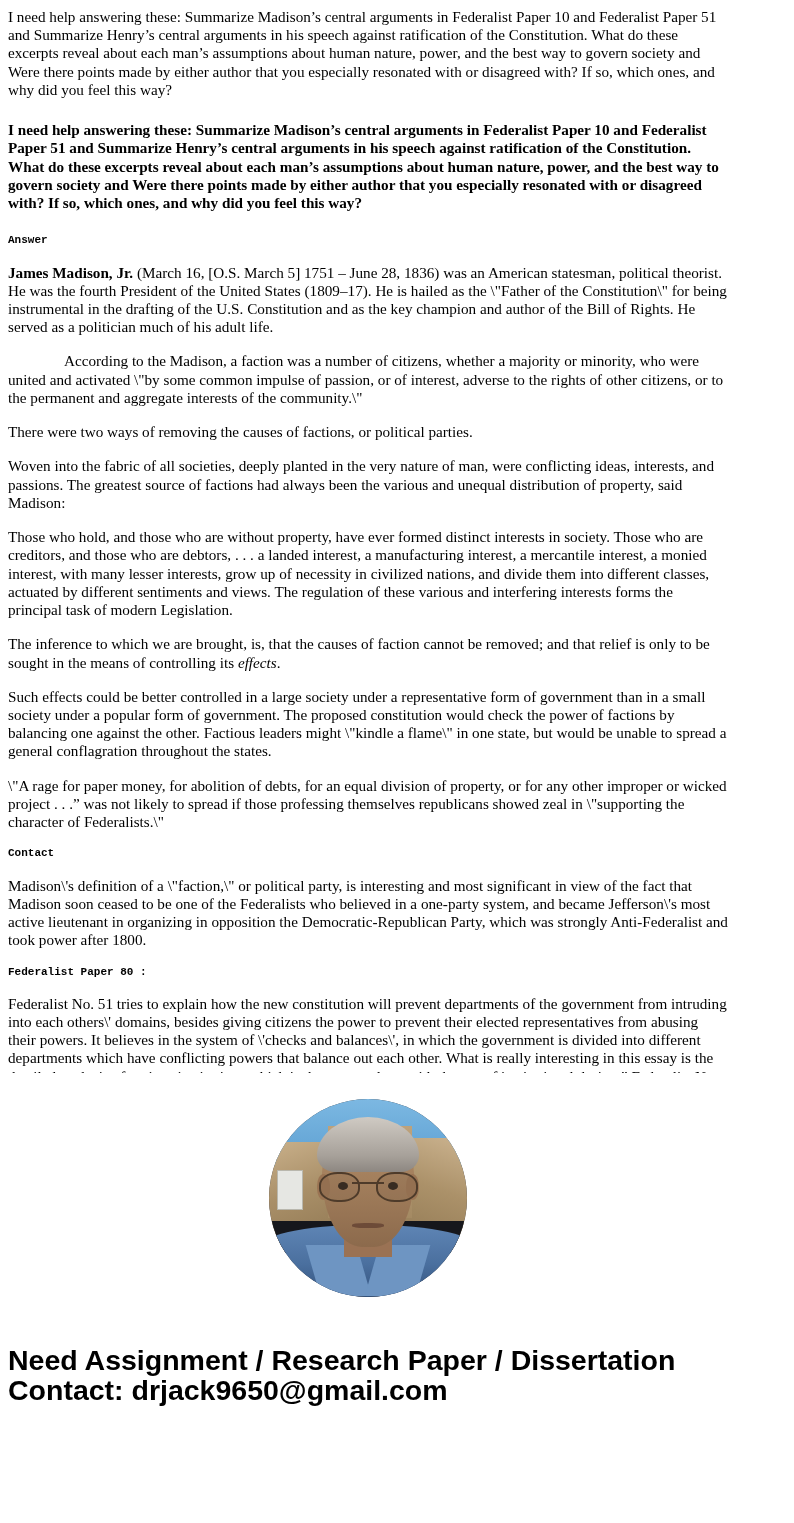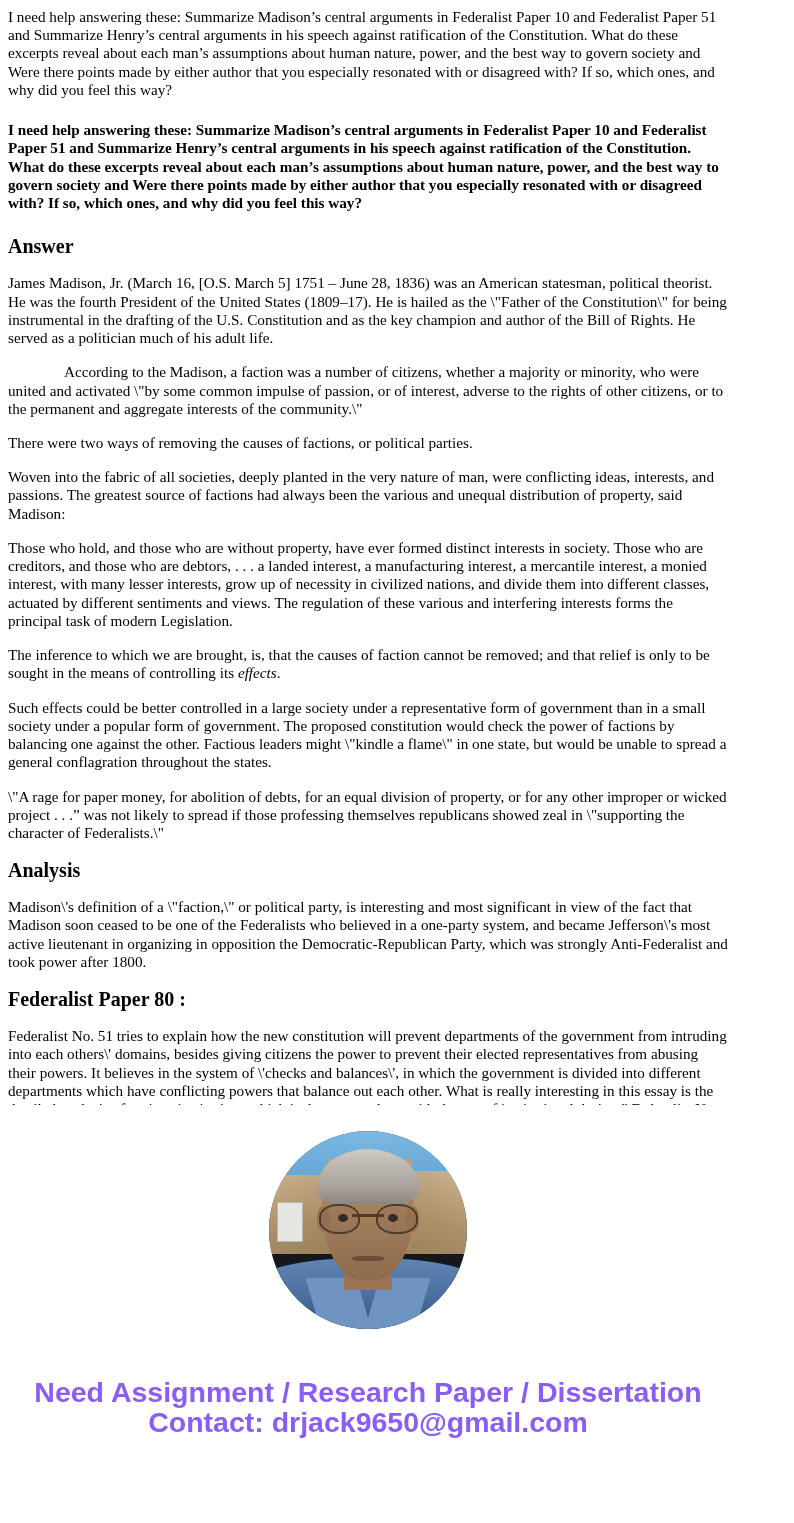--- a/index.html
+++ b/index.html
@@ -34,29 +34,30 @@
     font-size: 19.5px;
     font-weight: bold;
     margin: 0 0 22px 0;
     line-height: 1.2;
   }
   p.restated {
     font-weight: bold;
     margin-bottom: 22px;
   }
   h3.sub-heading {
-    font-size: 20px;
+    font-size: 11px;
     font-weight: bold;
     margin: 0 0 16px 0;
     line-height: 1.2;
+    font-family: Liberation Mono, monospace;
   }
   p.indented {
     text-indent: 56px;
   }
-  .bold-inline { font-weight: normal; }
+  .bold-inline { font-weight: bold; }
   .italic-inline { font-style: italic; text-align: center; }
 
   
   .clipped-block {
     position: relative;
     height: 78px;
     overflow: hidden;
     margin-bottom: 0;
   }
   .clipped-block p { margin-bottom: 0; }
@@ -218,26 +219,25 @@
     left: 42%;
     top: 63%;
     width: 16%;
     height: 2.5%;
     background: #6d4b38;
     border-radius: 40%;
   }
 
   .footer {
     margin-top: 48px;
-    text-align: center;
     font-family: "Liberation Sans", "DejaVu Sans", sans-serif;
     font-weight: bold;
     font-size: 28.5px;
     line-height: 1.06;
-    color: #8b5cf6;
+    color: #000000;
     padding-bottom: 40px;
   }
   .footer .line { display: block; }
 </style>
 </head>
 <body>
 
 <div class="page">
 
   <p class="q-intro">I need help answering these: Summarize Madison’s central arguments in Federalist Paper 10 and Federalist Paper 51 and Summarize Henry’s central arguments in his speech against ratification of the Constitution. What do these excerpts reveal about each man’s assumptions about human nature, power, and the best way to govern society and Were there points made by either author that you especially resonated with or disagreed with? If so, which ones, and why did you feel this way?</p>
@@ -257,21 +257,21 @@
   <p>Woven into the fabric of all societies, deeply planted in the very nature of man, were conflicting ideas, interests, and passions. The greatest source of factions had always been the various and unequal distribution of property, said Madison:</p>
 
   <p>Those who hold, and those who are without property, have ever formed distinct interests in society. Those who are creditors, and those who are debtors, . . . a landed interest, a manufacturing interest, a mercantile interest, a monied interest, with many lesser interests, grow up of necessity in civilized nations, and divide them into different classes, actuated by different sentiments and views. The regulation of these various and interfering interests forms the principal task of modern Legislation.</p>
 
   <p><span>The inference to which we are brought, is, that the causes of faction cannot be removed; and that relief is only to be sought in the means of controlling its </span><span class="italic-inline">effects</span><span>.</span></p>
 
   <p>Such effects could be better controlled in a large society under a representative form of government than in a small society under a popular form of government. The proposed constitution would check the power of factions by balancing one against the other. Factious leaders might \"kindle a flame\" in one state, but would be unable to spread a general conflagration throughout the states.</p>
 
   <p>\"A rage for paper money, for abolition of debts, for an equal division of property, or for any other improper or wicked project . . .” was not likely to spread if those professing themselves republicans showed zeal in \"supporting the character of Federalists.\"</p>
 
-  <h3 class="sub-heading">Analysis</h3>
+  <h3 class="sub-heading">Contact</h3>
 
   <p>Madison\'s definition of a \"faction,\" or political party, is interesting and most significant in view of the fact that Madison soon ceased to be one of the Federalists who believed in a one-party system, and became Jefferson\'s most active lieutenant in organizing in opposition the Democratic-Republican Party, which was strongly Anti-Federalist and took power after 1800.</p>
 
   <h3 class="sub-heading">Federalist Paper 80 :</h3>
 
   <div class="clipped-block">
     <p>Federalist No. 51 tries to explain how the new constitution will prevent departments of the government from intruding into each others\' domains, besides giving citizens the power to prevent their elected representatives from abusing their powers. It believes in the system of \'checks and balances\', in which the government is divided into different departments which have conflicting powers that balance out each other. What is really interesting in this essay is the detailed analysis of various institutions which it showcases along with the use of institutional design.” Federalist No. 51</p>
   </div>
 
   <div class="portrait-wrap">

